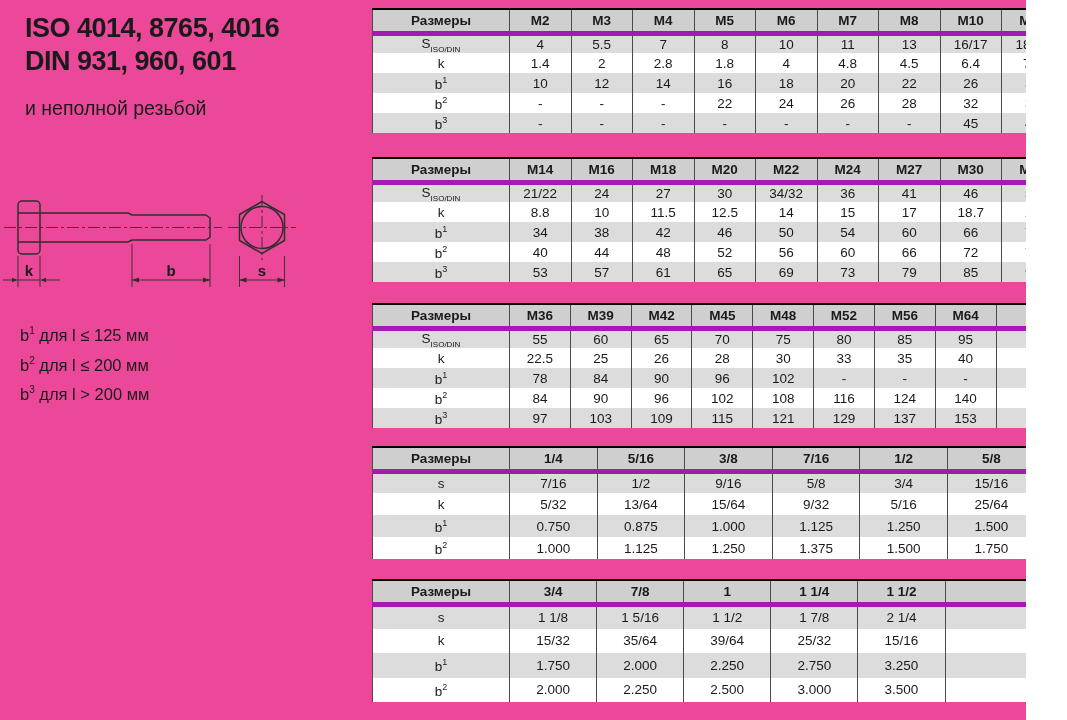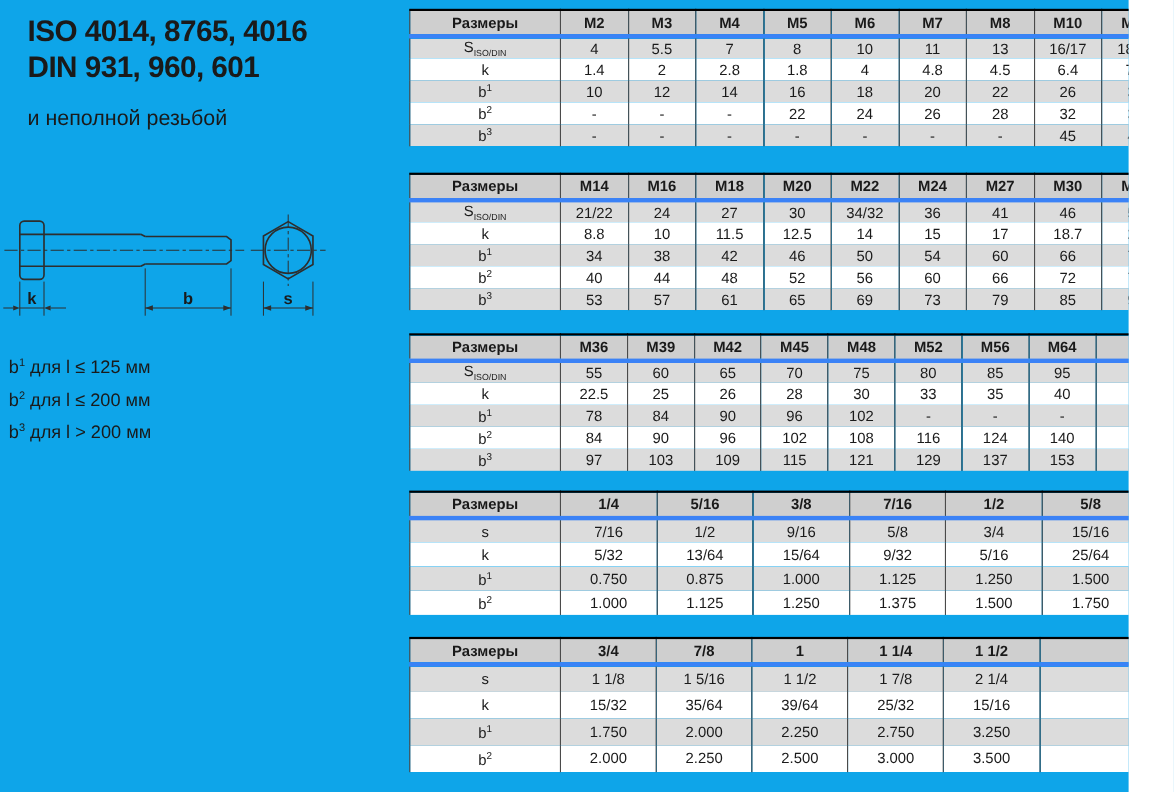--- a/index.html
+++ b/index.html
@@ -4,45 +4,45 @@
 <style>
   :root{
     --header-bg:#cfcfcf;
     --stripe-bg:#dcdcdc;
     --grid:#4a4a4a;
     --ink:#1a1a1a;
   }
   *{margin:0;padding:0;box-sizing:border-box;}
   html,body{background:#fff;}
   .page{
-    position:relative;width:1026px;height:720px;background:#0ea5e9;overflow:hidden;
+    position:relative;width:1026px;height:720px;background:#ec4899;overflow:hidden;
     font-family:"Liberation Sans",sans-serif;color:var(--ink);
   }
   
   .title-block{position:absolute;left:25px;top:12px;font-weight:bold;font-size:27px;line-height:33px;letter-spacing:-0.5px;}
   .subtitle-block{position:absolute;left:25px;top:94px;font-size:19.5px;line-height:29px;}
   .drawing{position:absolute;left:0;top:190px;}
-  .footnotes{position:absolute;left:8px;top:318px;font-size:16.5px;line-height:26px;}
+  .footnotes{position:absolute;left:20px;top:318px;font-size:16.5px;line-height:26px;}
   .footnotes sup{font-size:10px;}
   
   table.dim{
     position:absolute;border-collapse:collapse;table-layout:fixed;
     font-size:13.5px;color:var(--ink);
     border-top:2px solid #000;border-left:1px solid var(--grid);
   }
   table.dim th,table.dim td{
     border-left:1px solid var(--grid);text-align:center;vertical-align:middle;
     padding:0 2px;overflow:hidden;white-space:nowrap;
   }
   table.dim th:first-child,table.dim td:first-child{border-left:none;}
   table.dim thead th{
     background:var(--header-bg);font-weight:bold;height:24px;
     border-bottom:4px solid #3b82f6;
   }
-  table.dim tbody tr:first-child td{border-top:1px solid #a21caf;}
+  table.dim tbody tr:first-child td{border-top:5px solid #a21caf;}
   table.dim tbody tr:nth-child(odd){background:var(--stripe-bg);}
   table.dim tbody tr:nth-child(even){background:#fff;}
   table.dim td sub{font-size:8px;}
   table.dim td sup{font-size:9px;}
   .w691{width:691px;left:372px;}
   .w663{width:663px;left:372px;}
   .rh20 tbody td{height:20px;}
   .rh22 tbody td{height:22px;}
   .rh24 tbody td{height:24.5px;}
   .t0{top:8px;}

